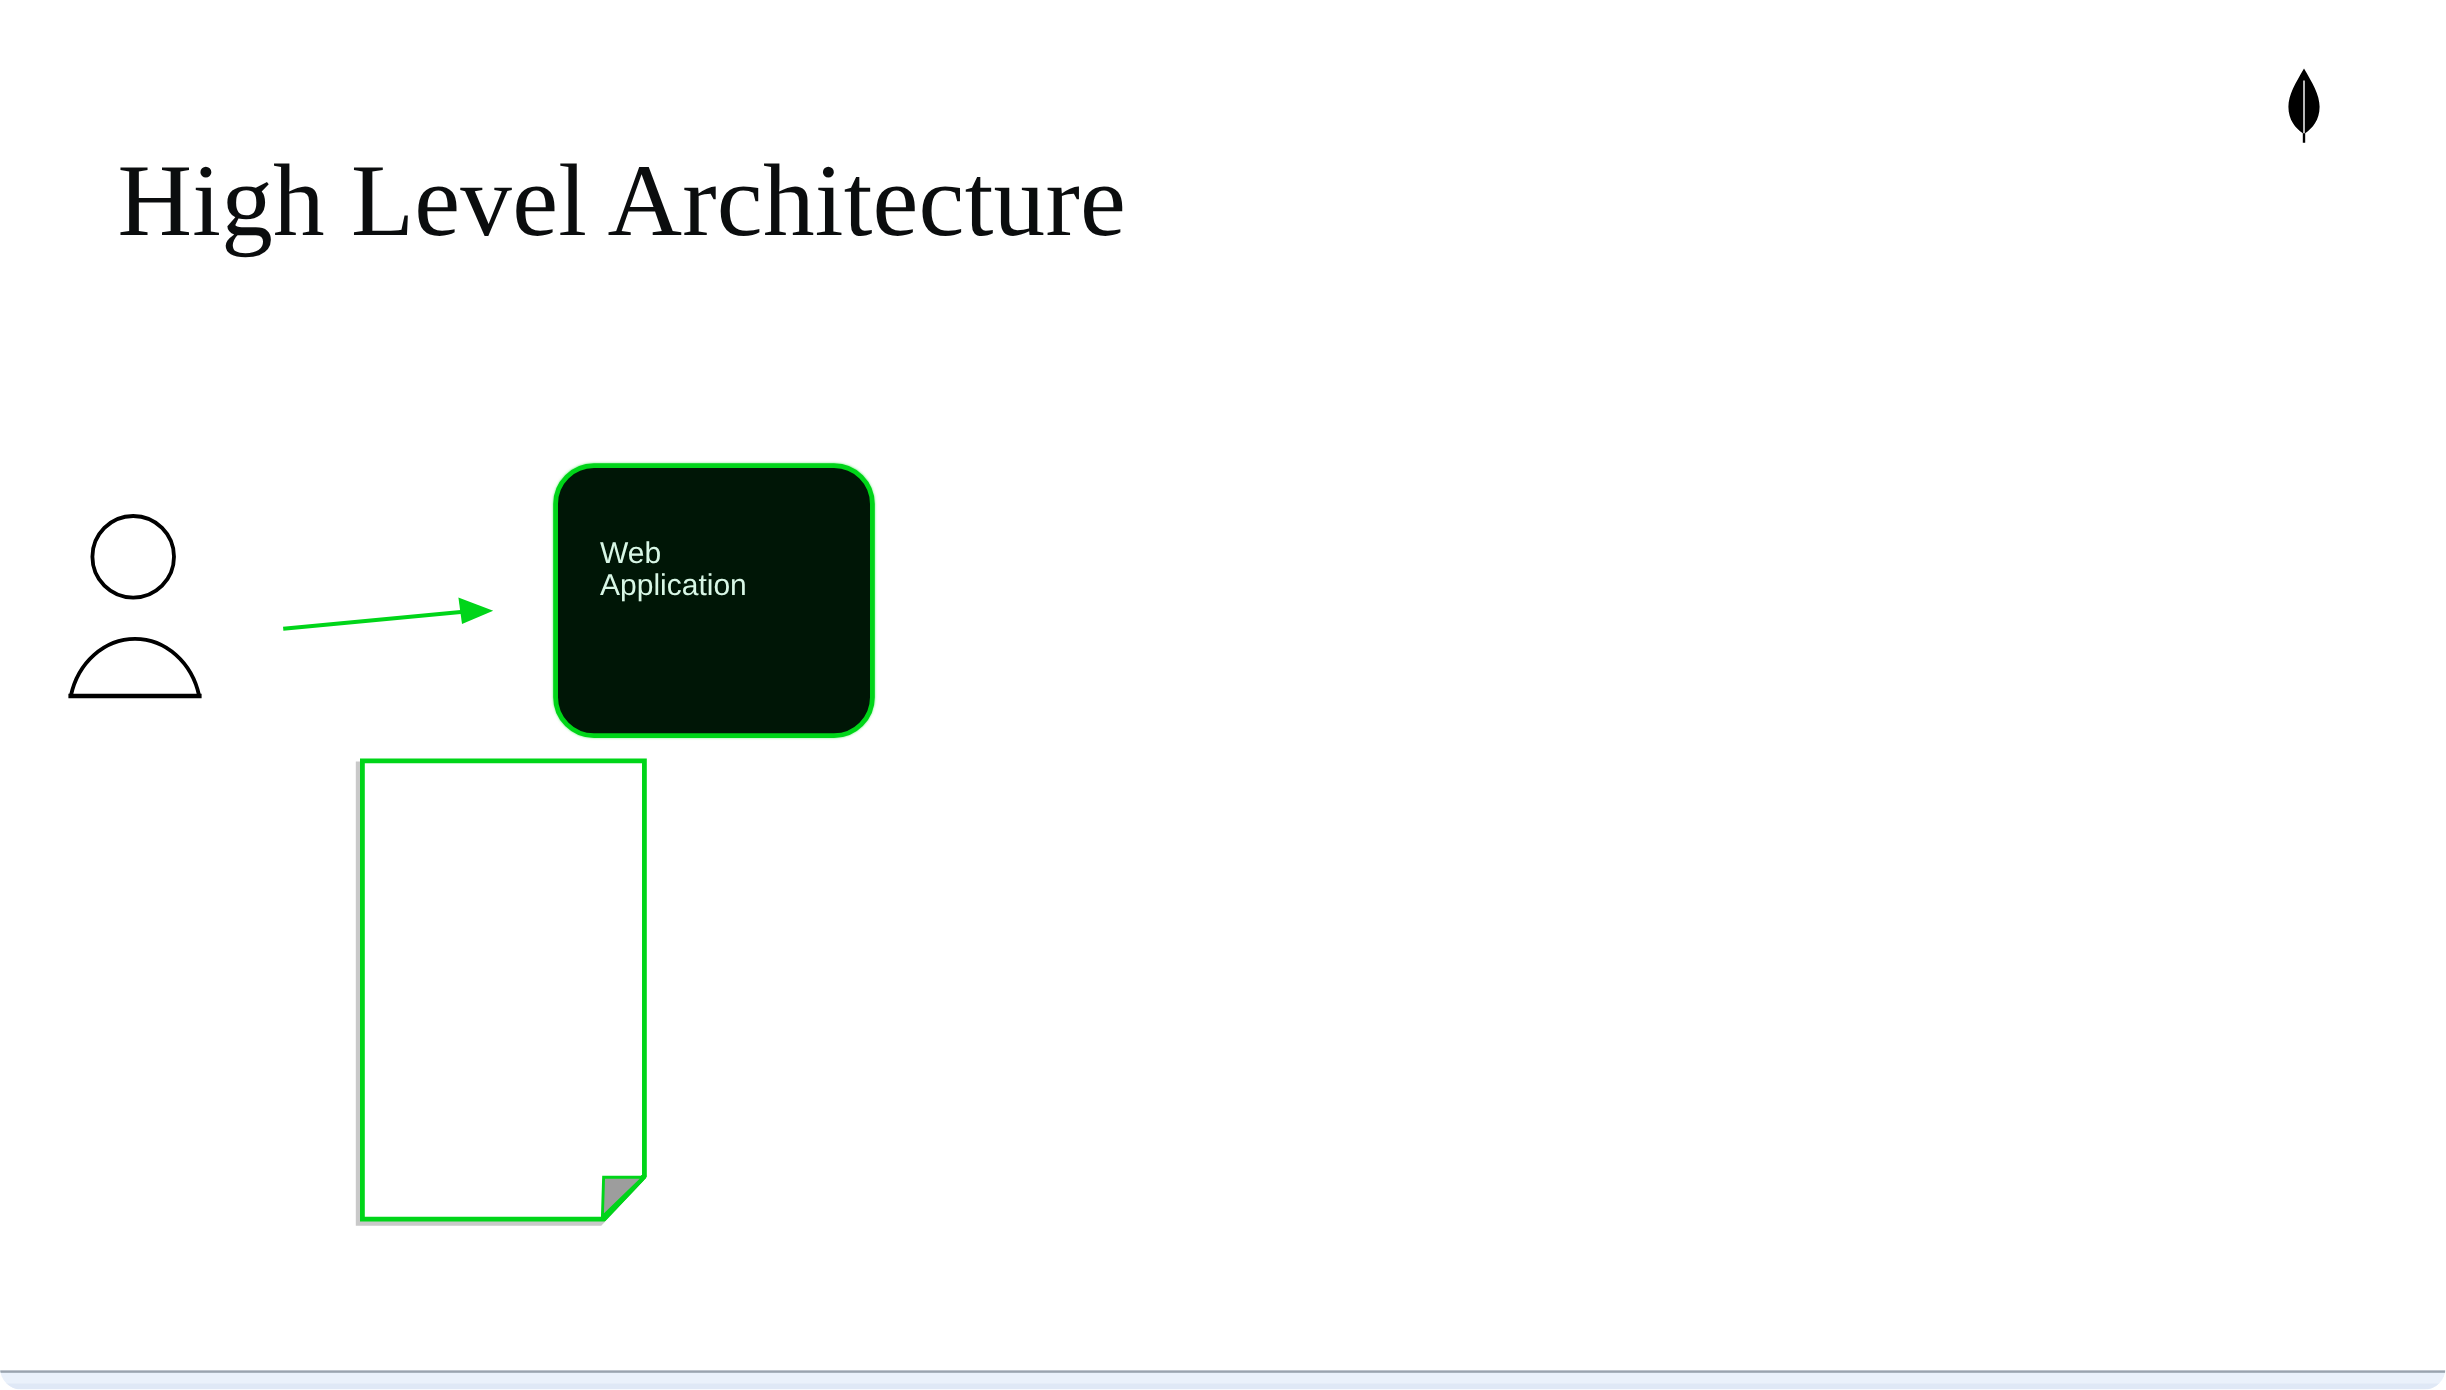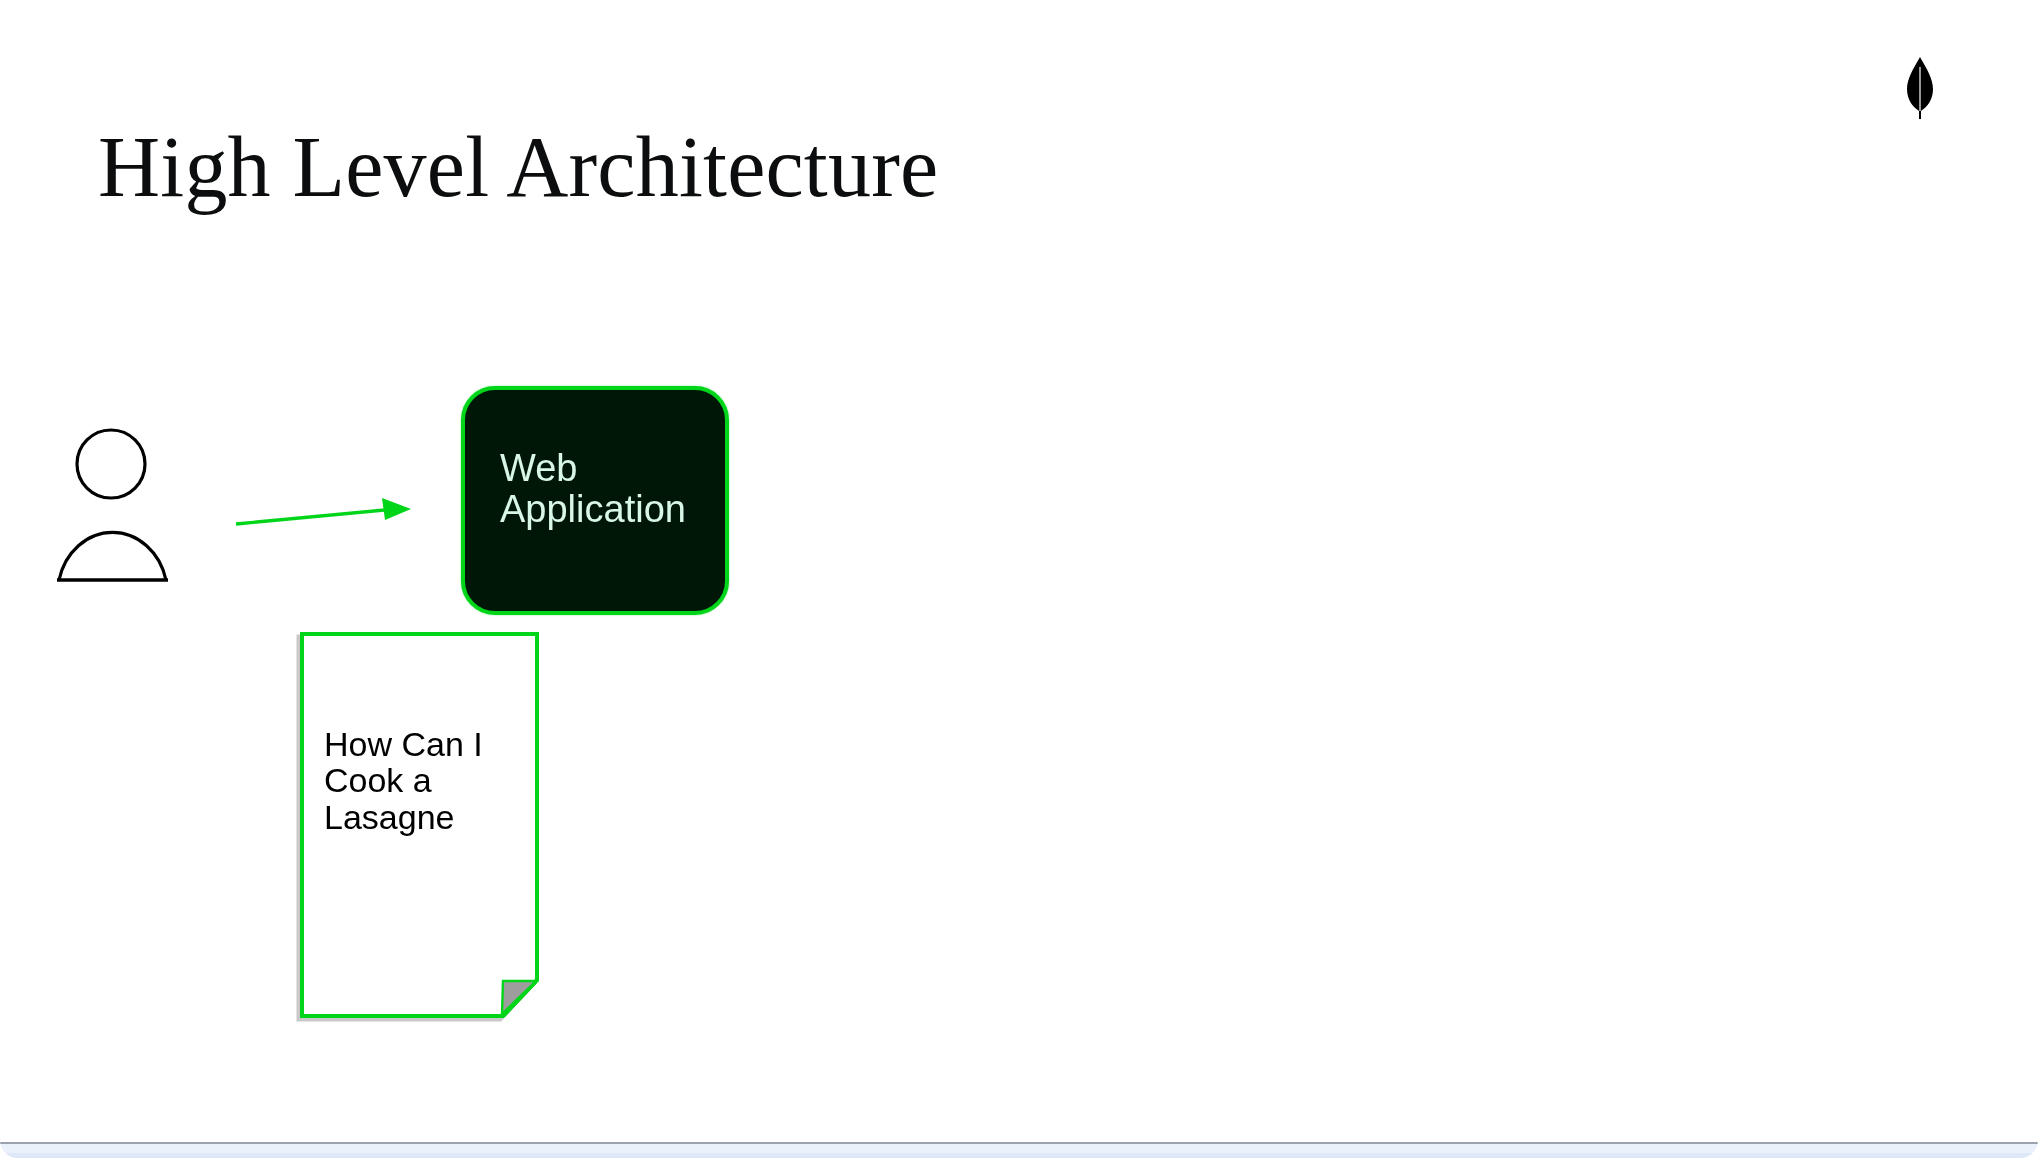--- a/index.html
+++ b/index.html
@@ -75,21 +75,21 @@
     border-radius: 34px;
     background: #001606;
     box-shadow: 0 0 2px rgba(0, 220, 30, 0.55);
   }
   #web-app-label {
     position: absolute;
     left: 35px;
     top: 58px;
     width: 210px;
     font-family: "Liberation Sans", sans-serif;
-    font-size: 38px;
+    font-size: 25px;
     line-height: 1.07;
     color: #d8f7e6;
     white-space: pre-line;
   }
 
   
   #note-doc {
     position: absolute;
     left: 298px;
     top: 630px;
@@ -173,22 +173,19 @@
 
       <path d="M4 4 L239 4 L239 350 L205 386 L4 386 Z" fill="#ffffff" stroke="#00d519" stroke-width="4"></path>
 
       <path d="M205 386 L239 350 L205 350 Z" fill="#9d9d9d" stroke="none"></path>
       <path d="M205 386 L239 350" stroke="#00d519" stroke-width="4" fill="none"></path>
       <path d="M205 386 L205 350 L239 350" stroke="#00d519" stroke-width="3" fill="none" opacity="0.0"></path>
 
       <path d="M205 386 L239 350" stroke="#00d519" stroke-width="4" fill="none"></path>
       <path d="M204 384 L238 351 L205 351 Z" fill="#9d9d9d" stroke="#00d519" stroke-width="2.4"></path>
     </svg>
-    <div id="note-text">How Can I
-Cook a
-Lasagne</div>
   </div>
 
   <div id="bottom-bar">
     <div id="bottom-bar-inner"></div>
   </div>
 
 </div>
 
 </body></html>

